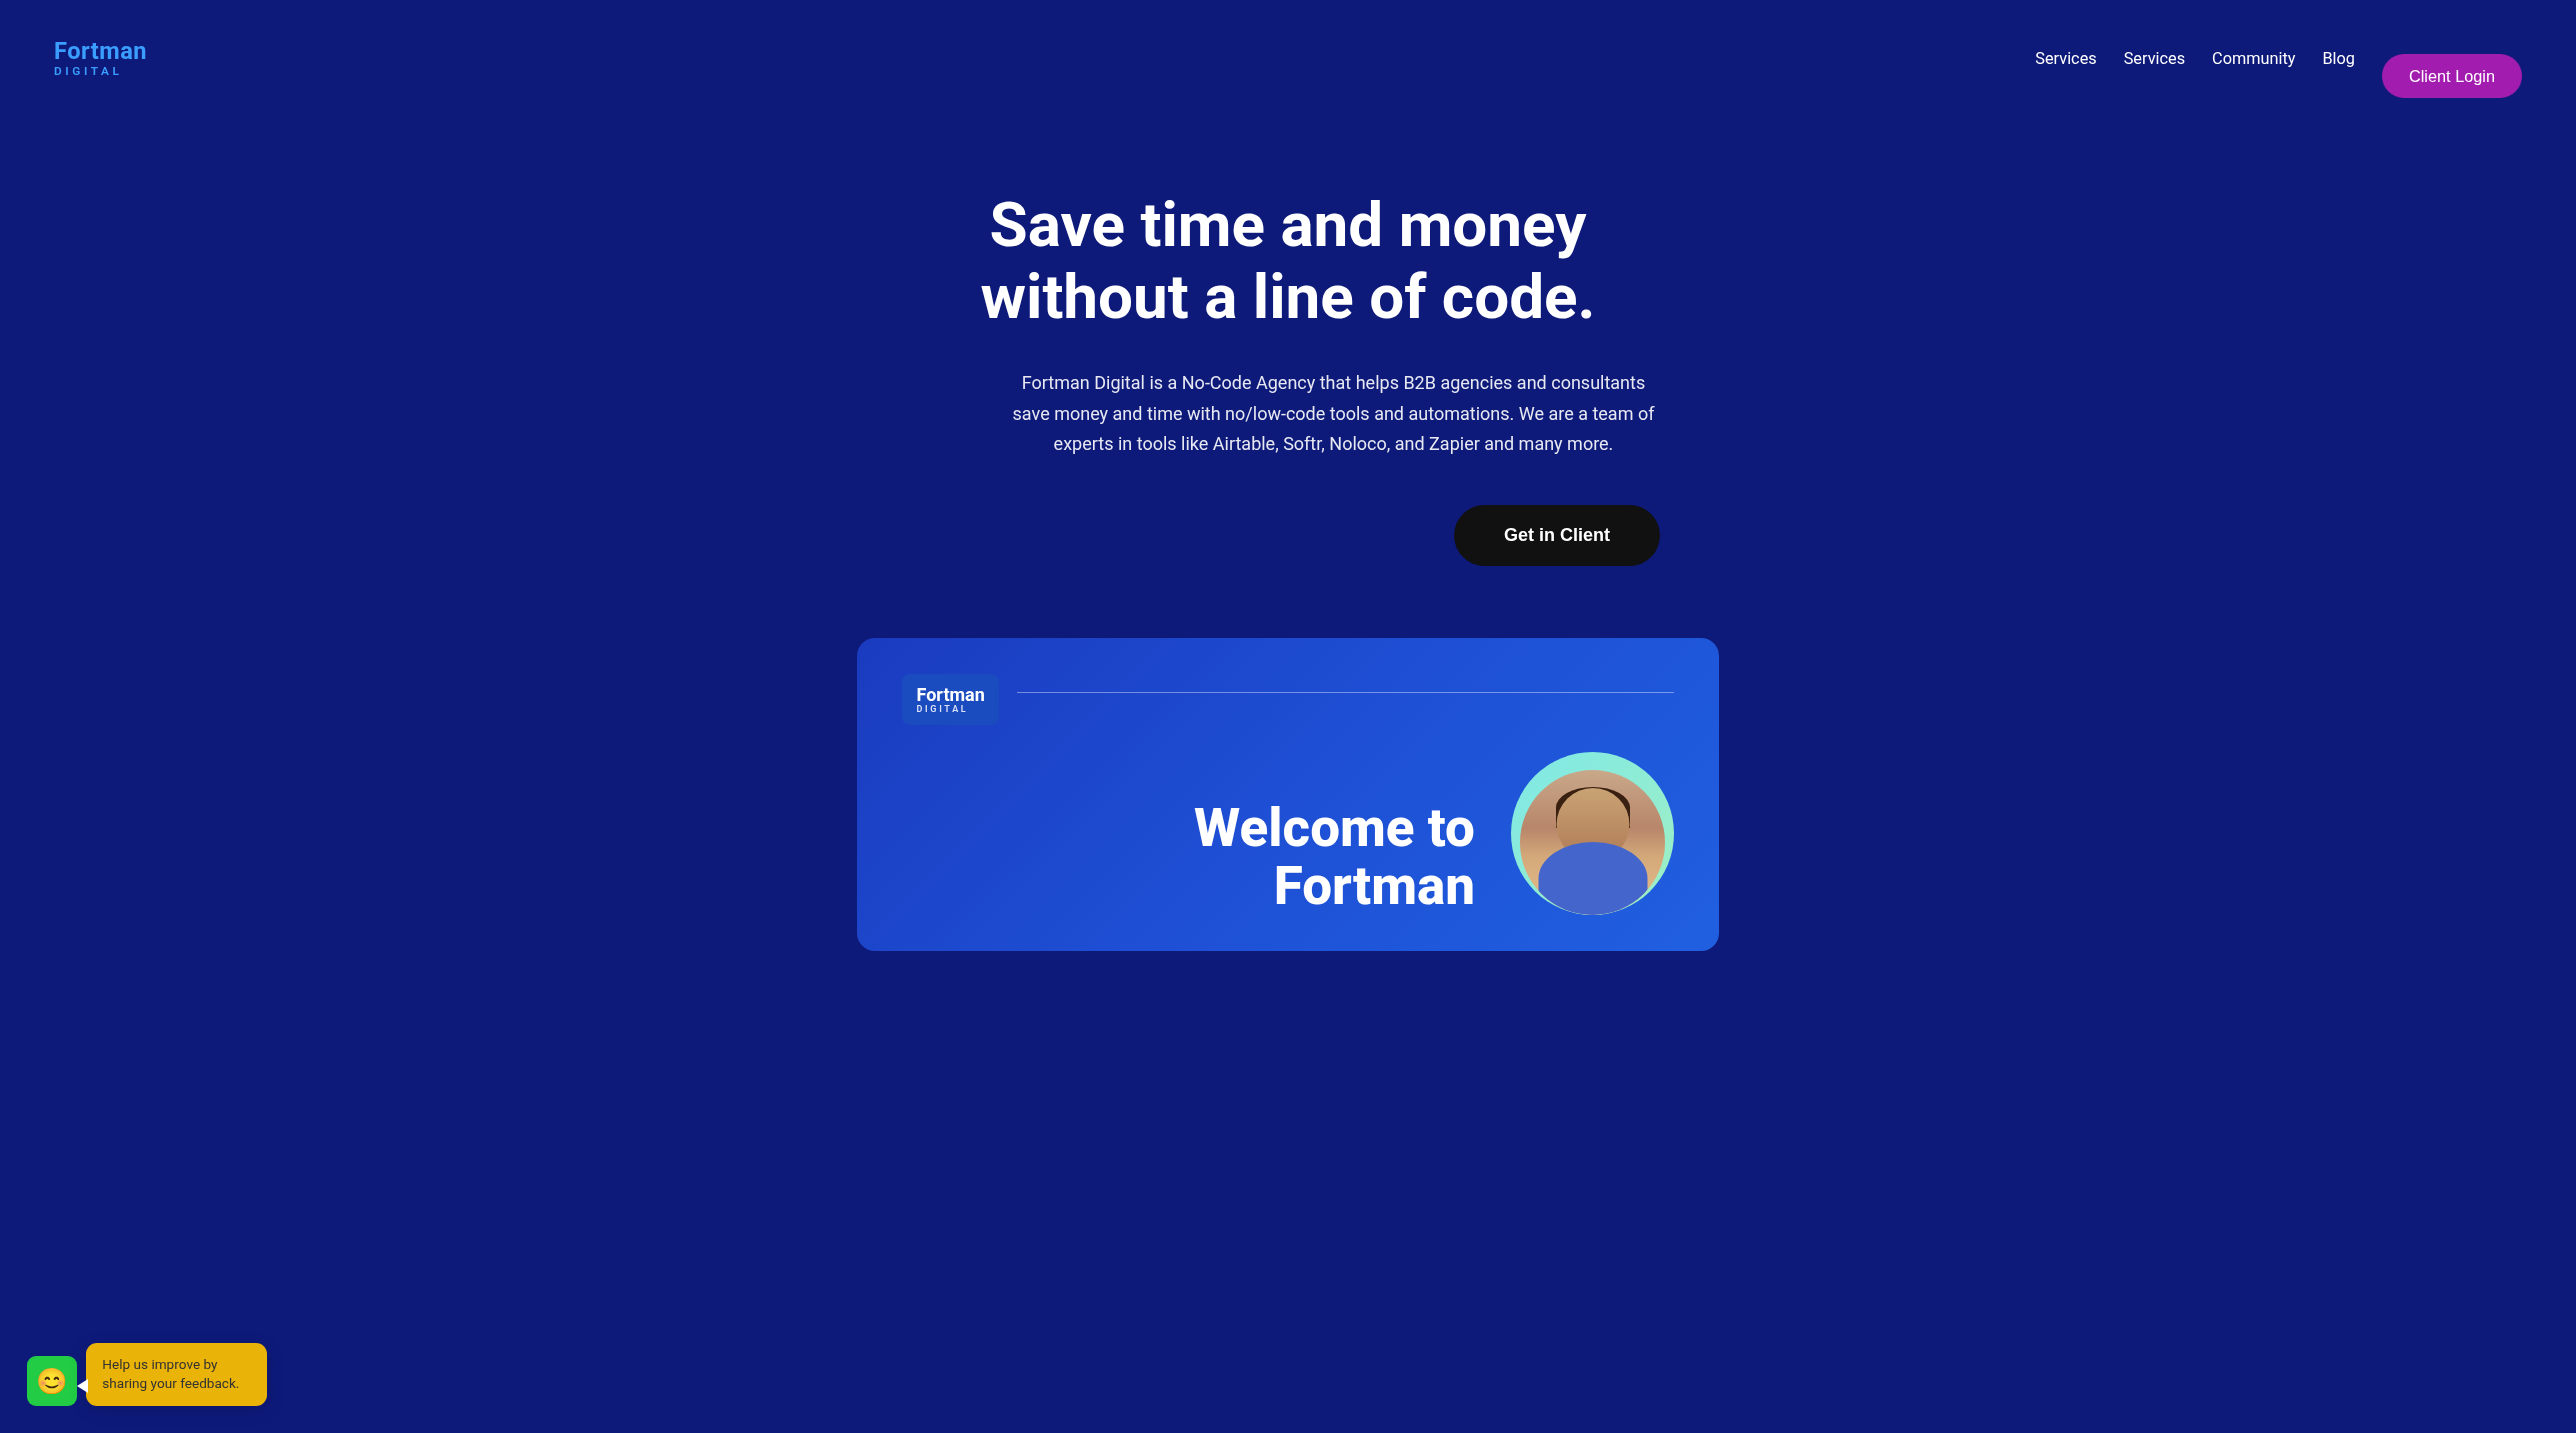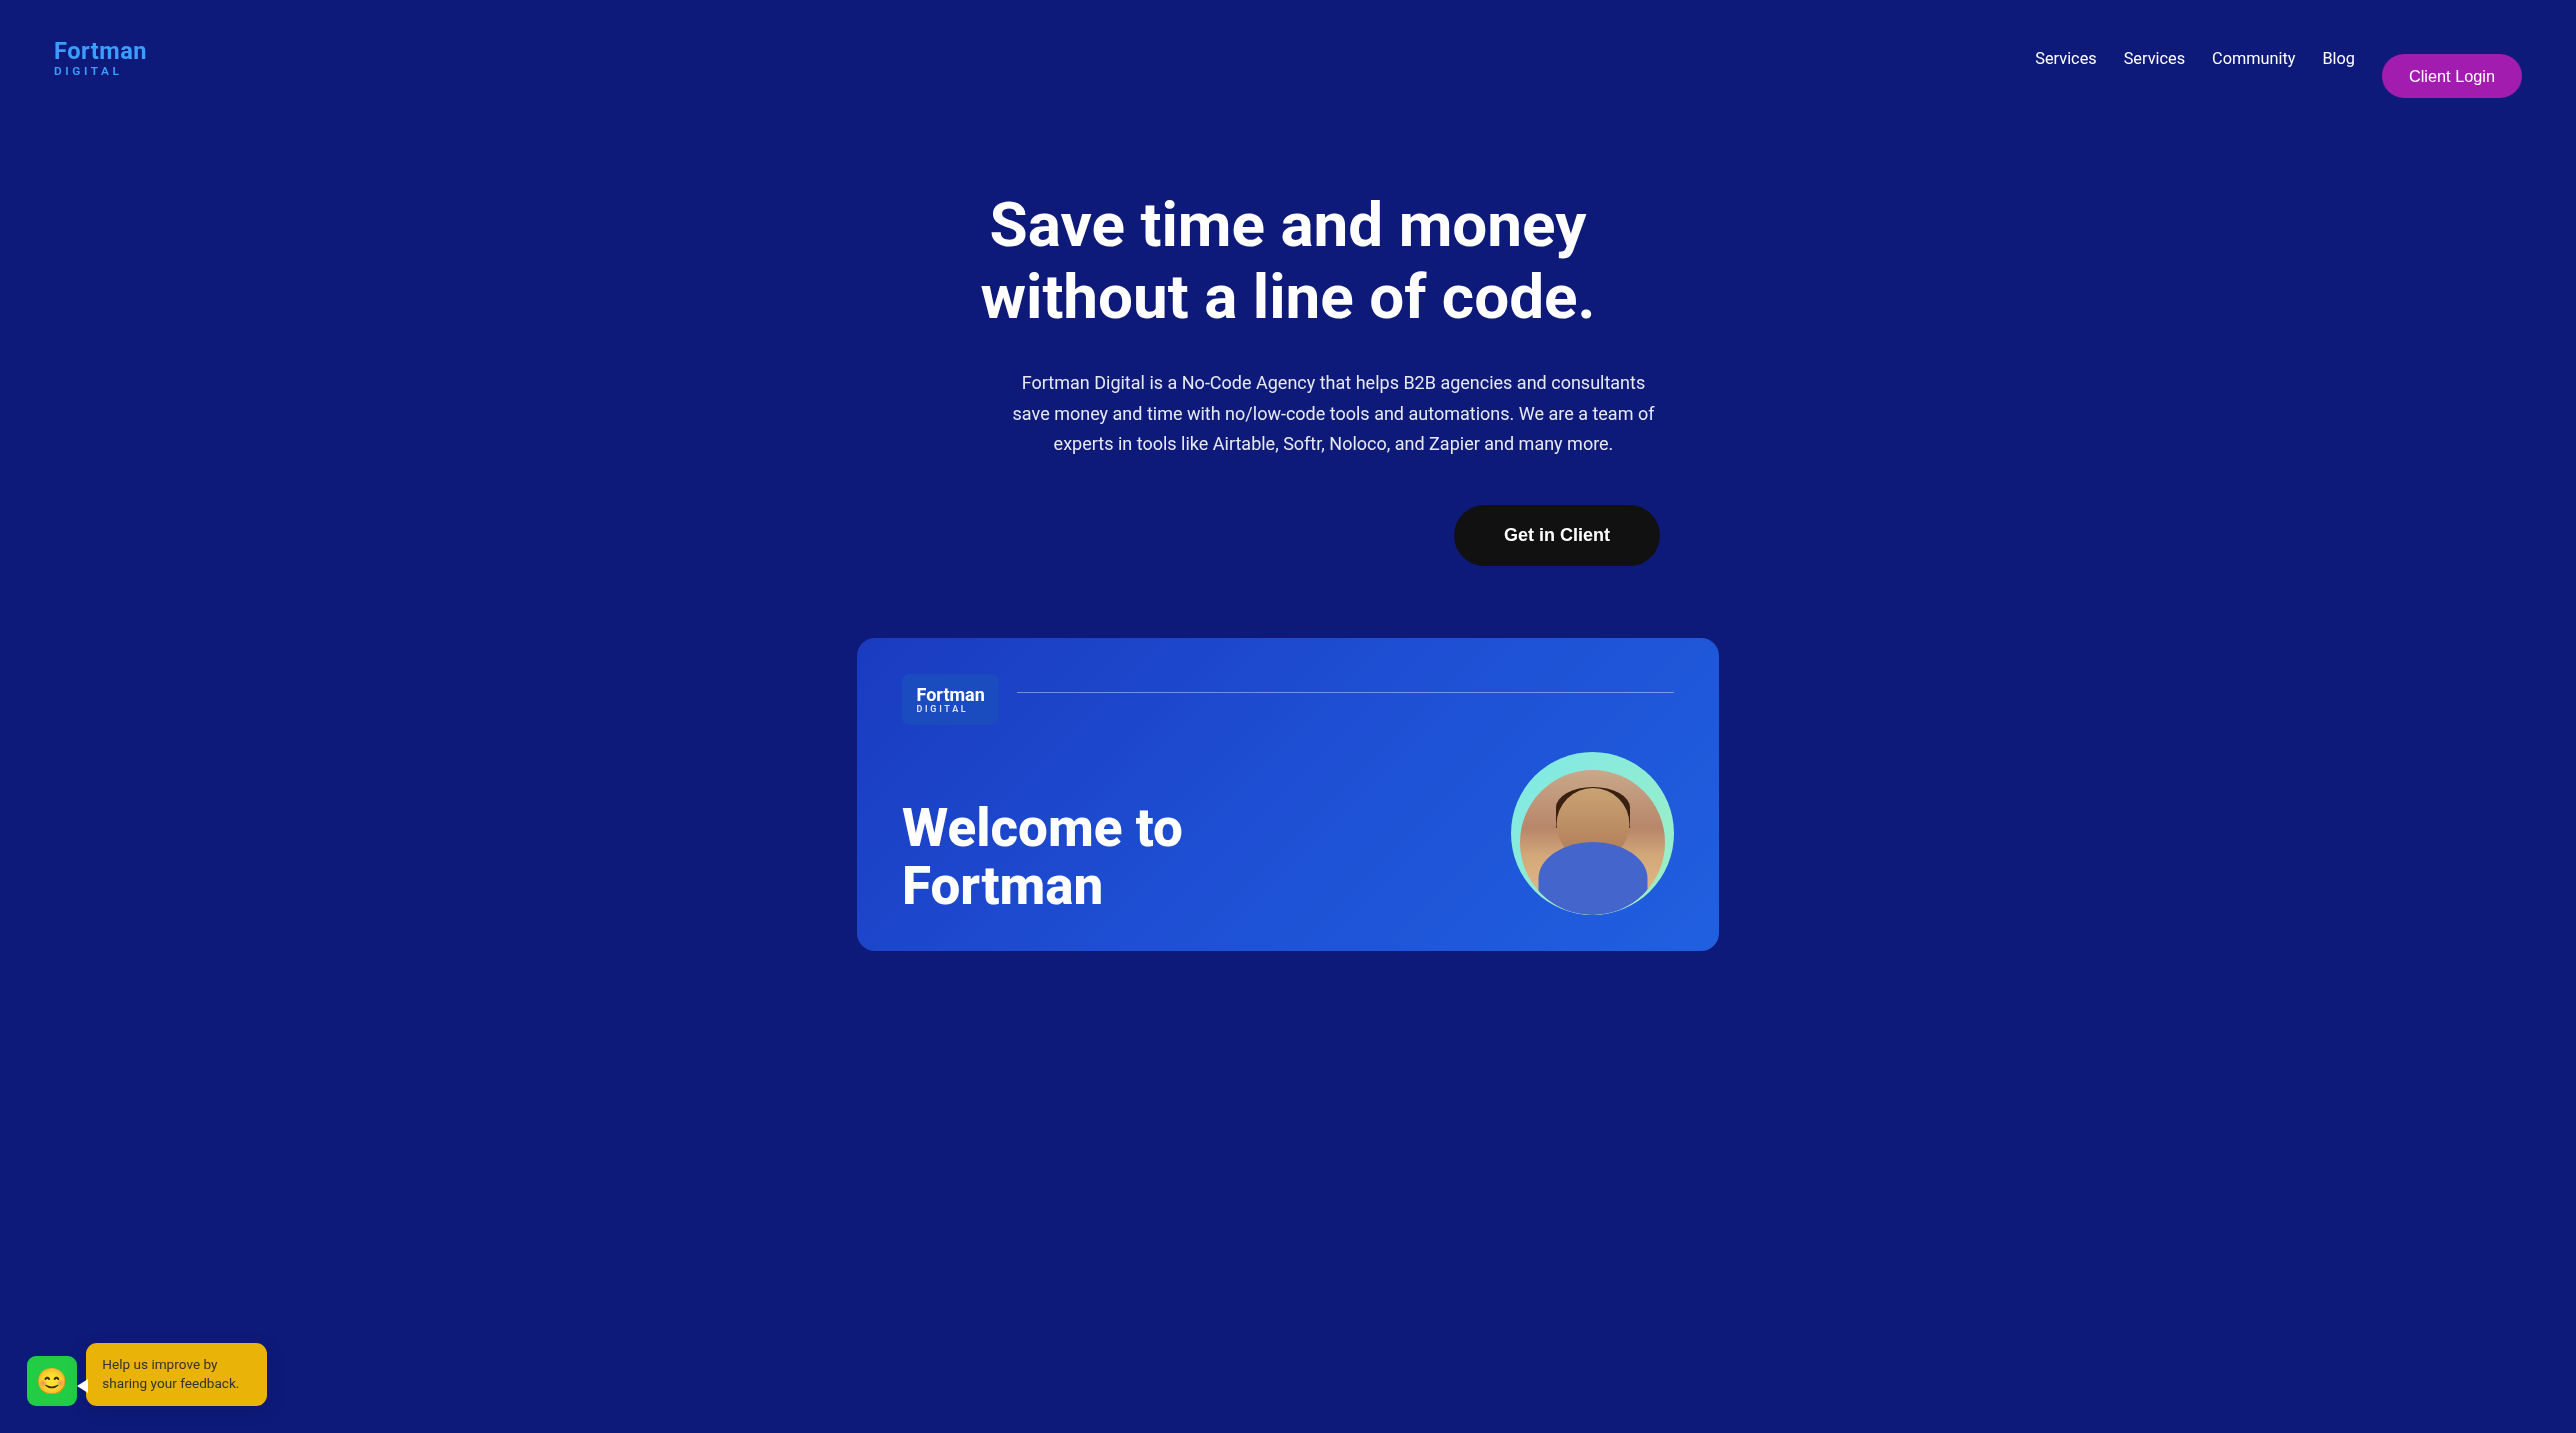--- a/index.html
+++ b/index.html
@@ -170,20 +170,21 @@
 
     .card-content {
       display: flex;
       align-items: flex-end;
       justify-content: space-between;
       gap: 36px;
     }
 
     .card-text {
       flex: 1;
+      text-align: right;
     }
 
     .card-welcome-title {
       font-size: 53px;
       font-weight: 800;
       color: white;
       line-height: 1.1;
     }
 
     .card-avatar {

